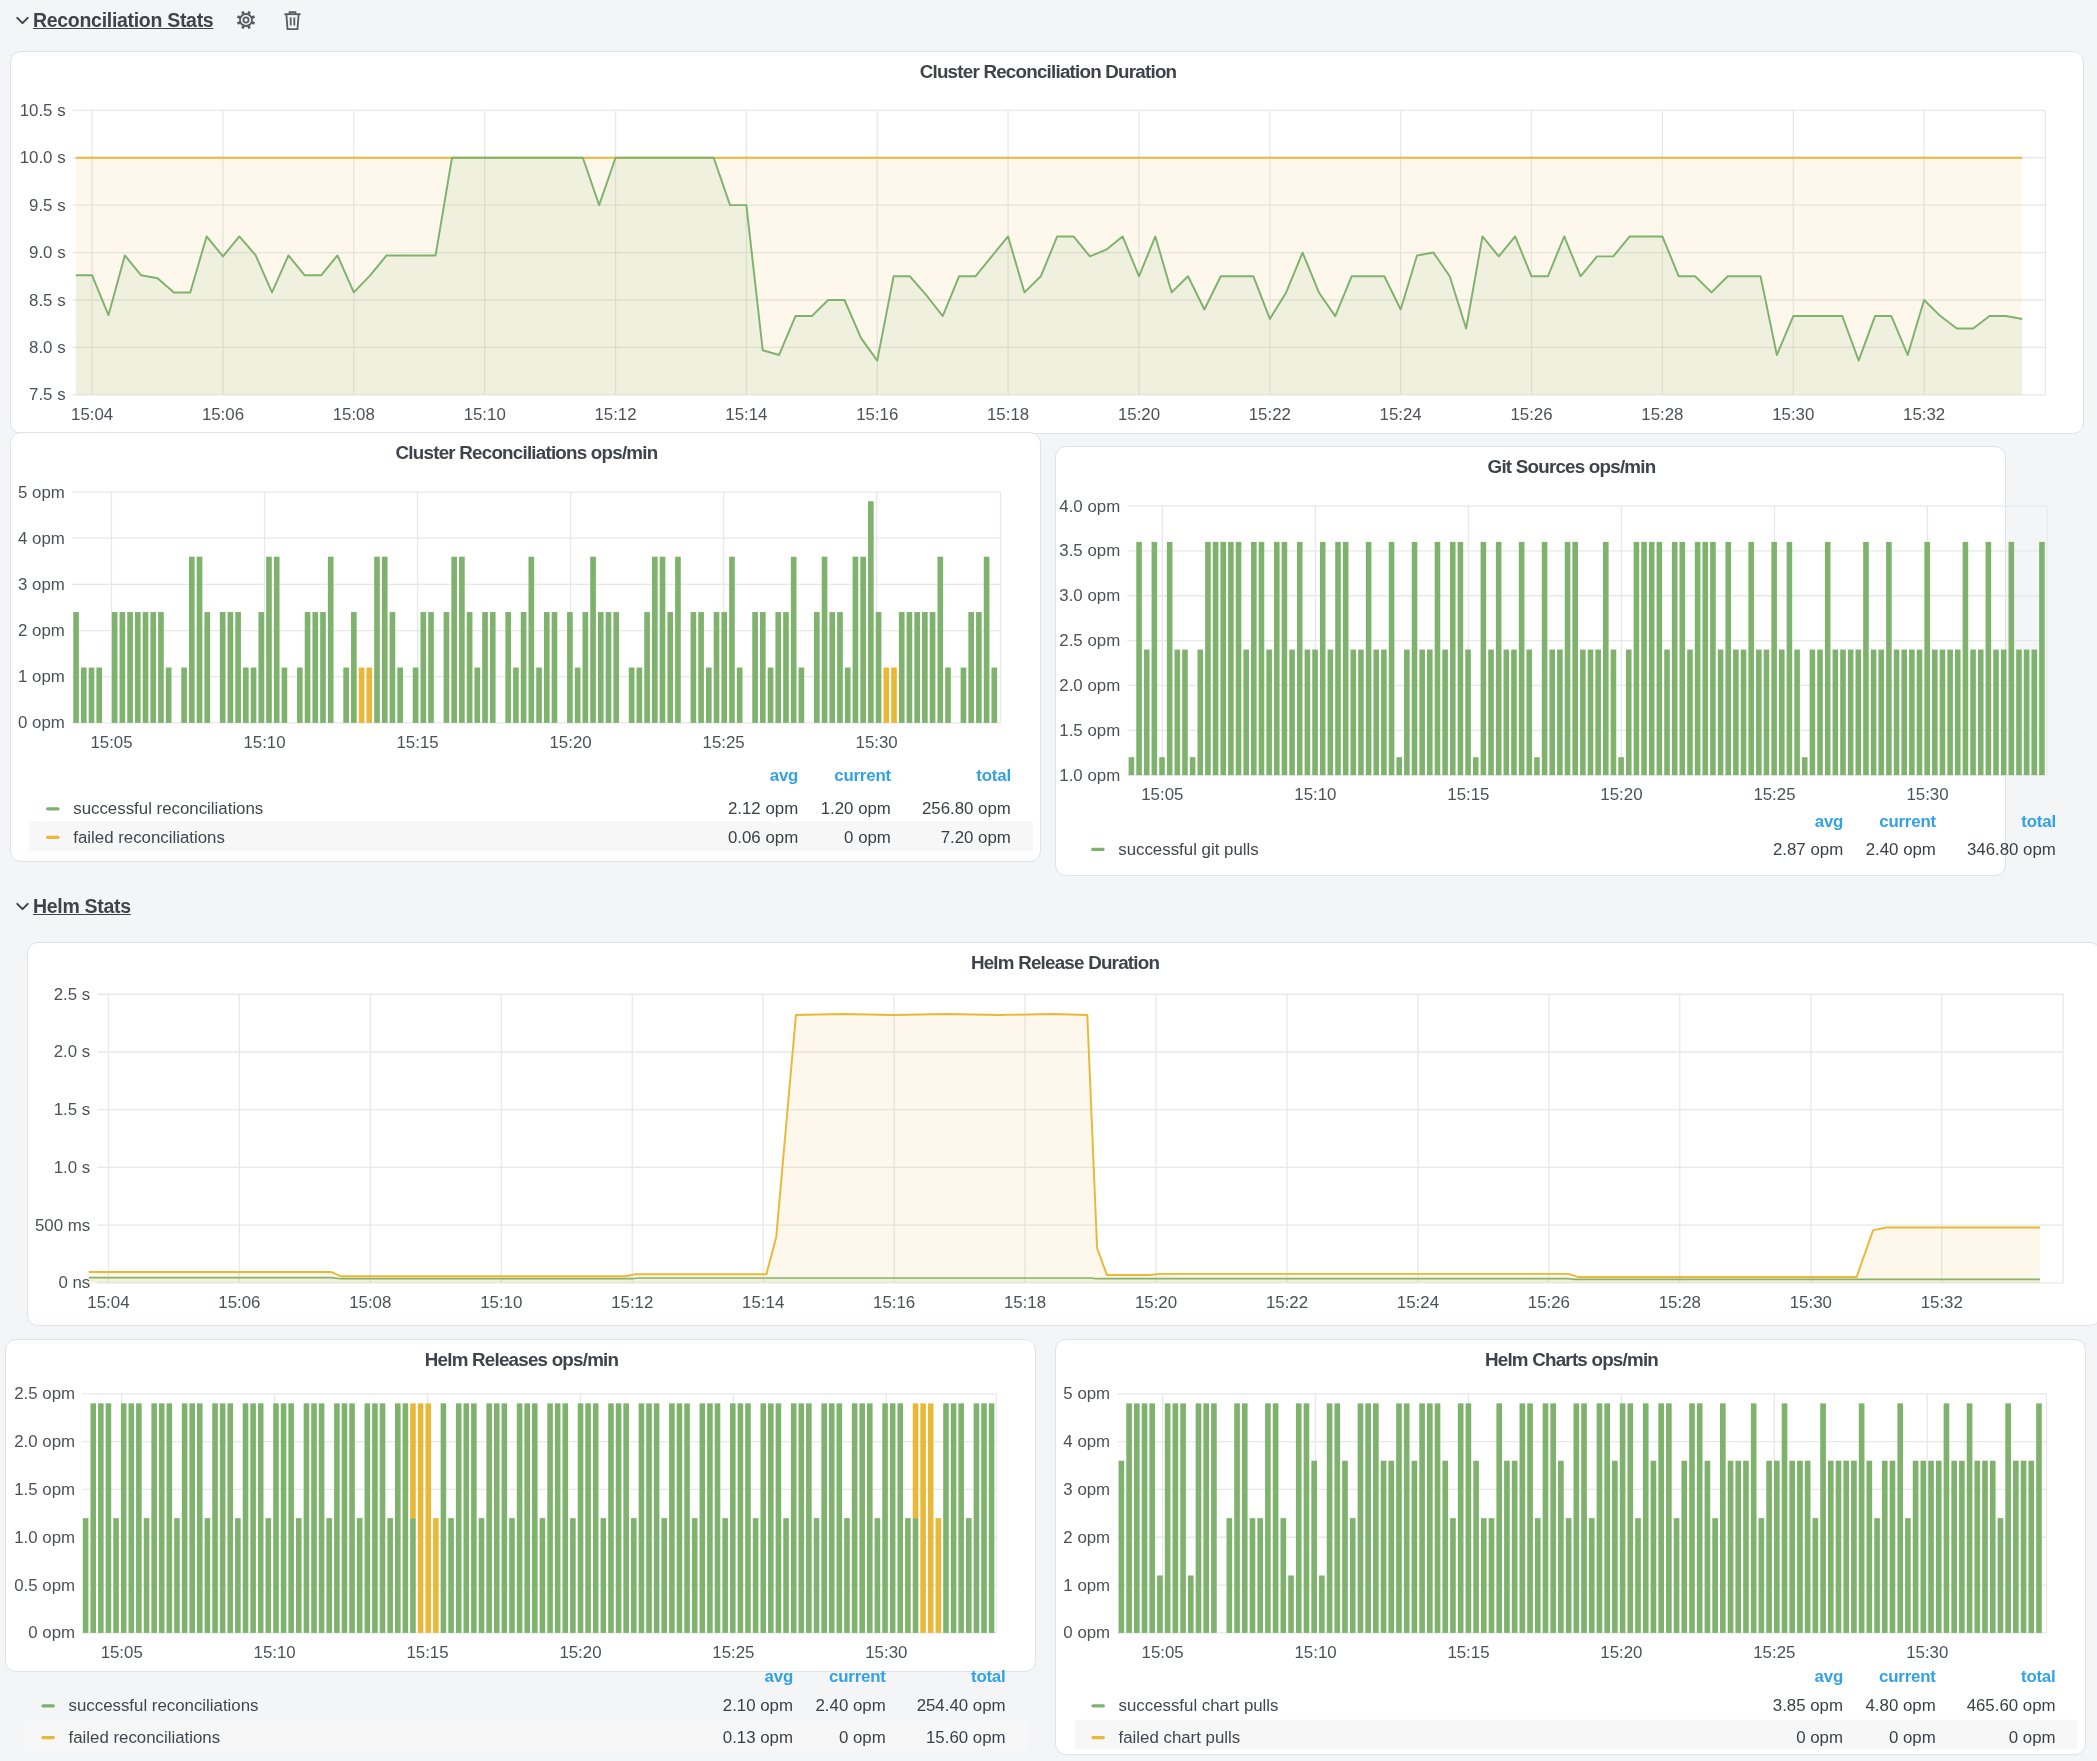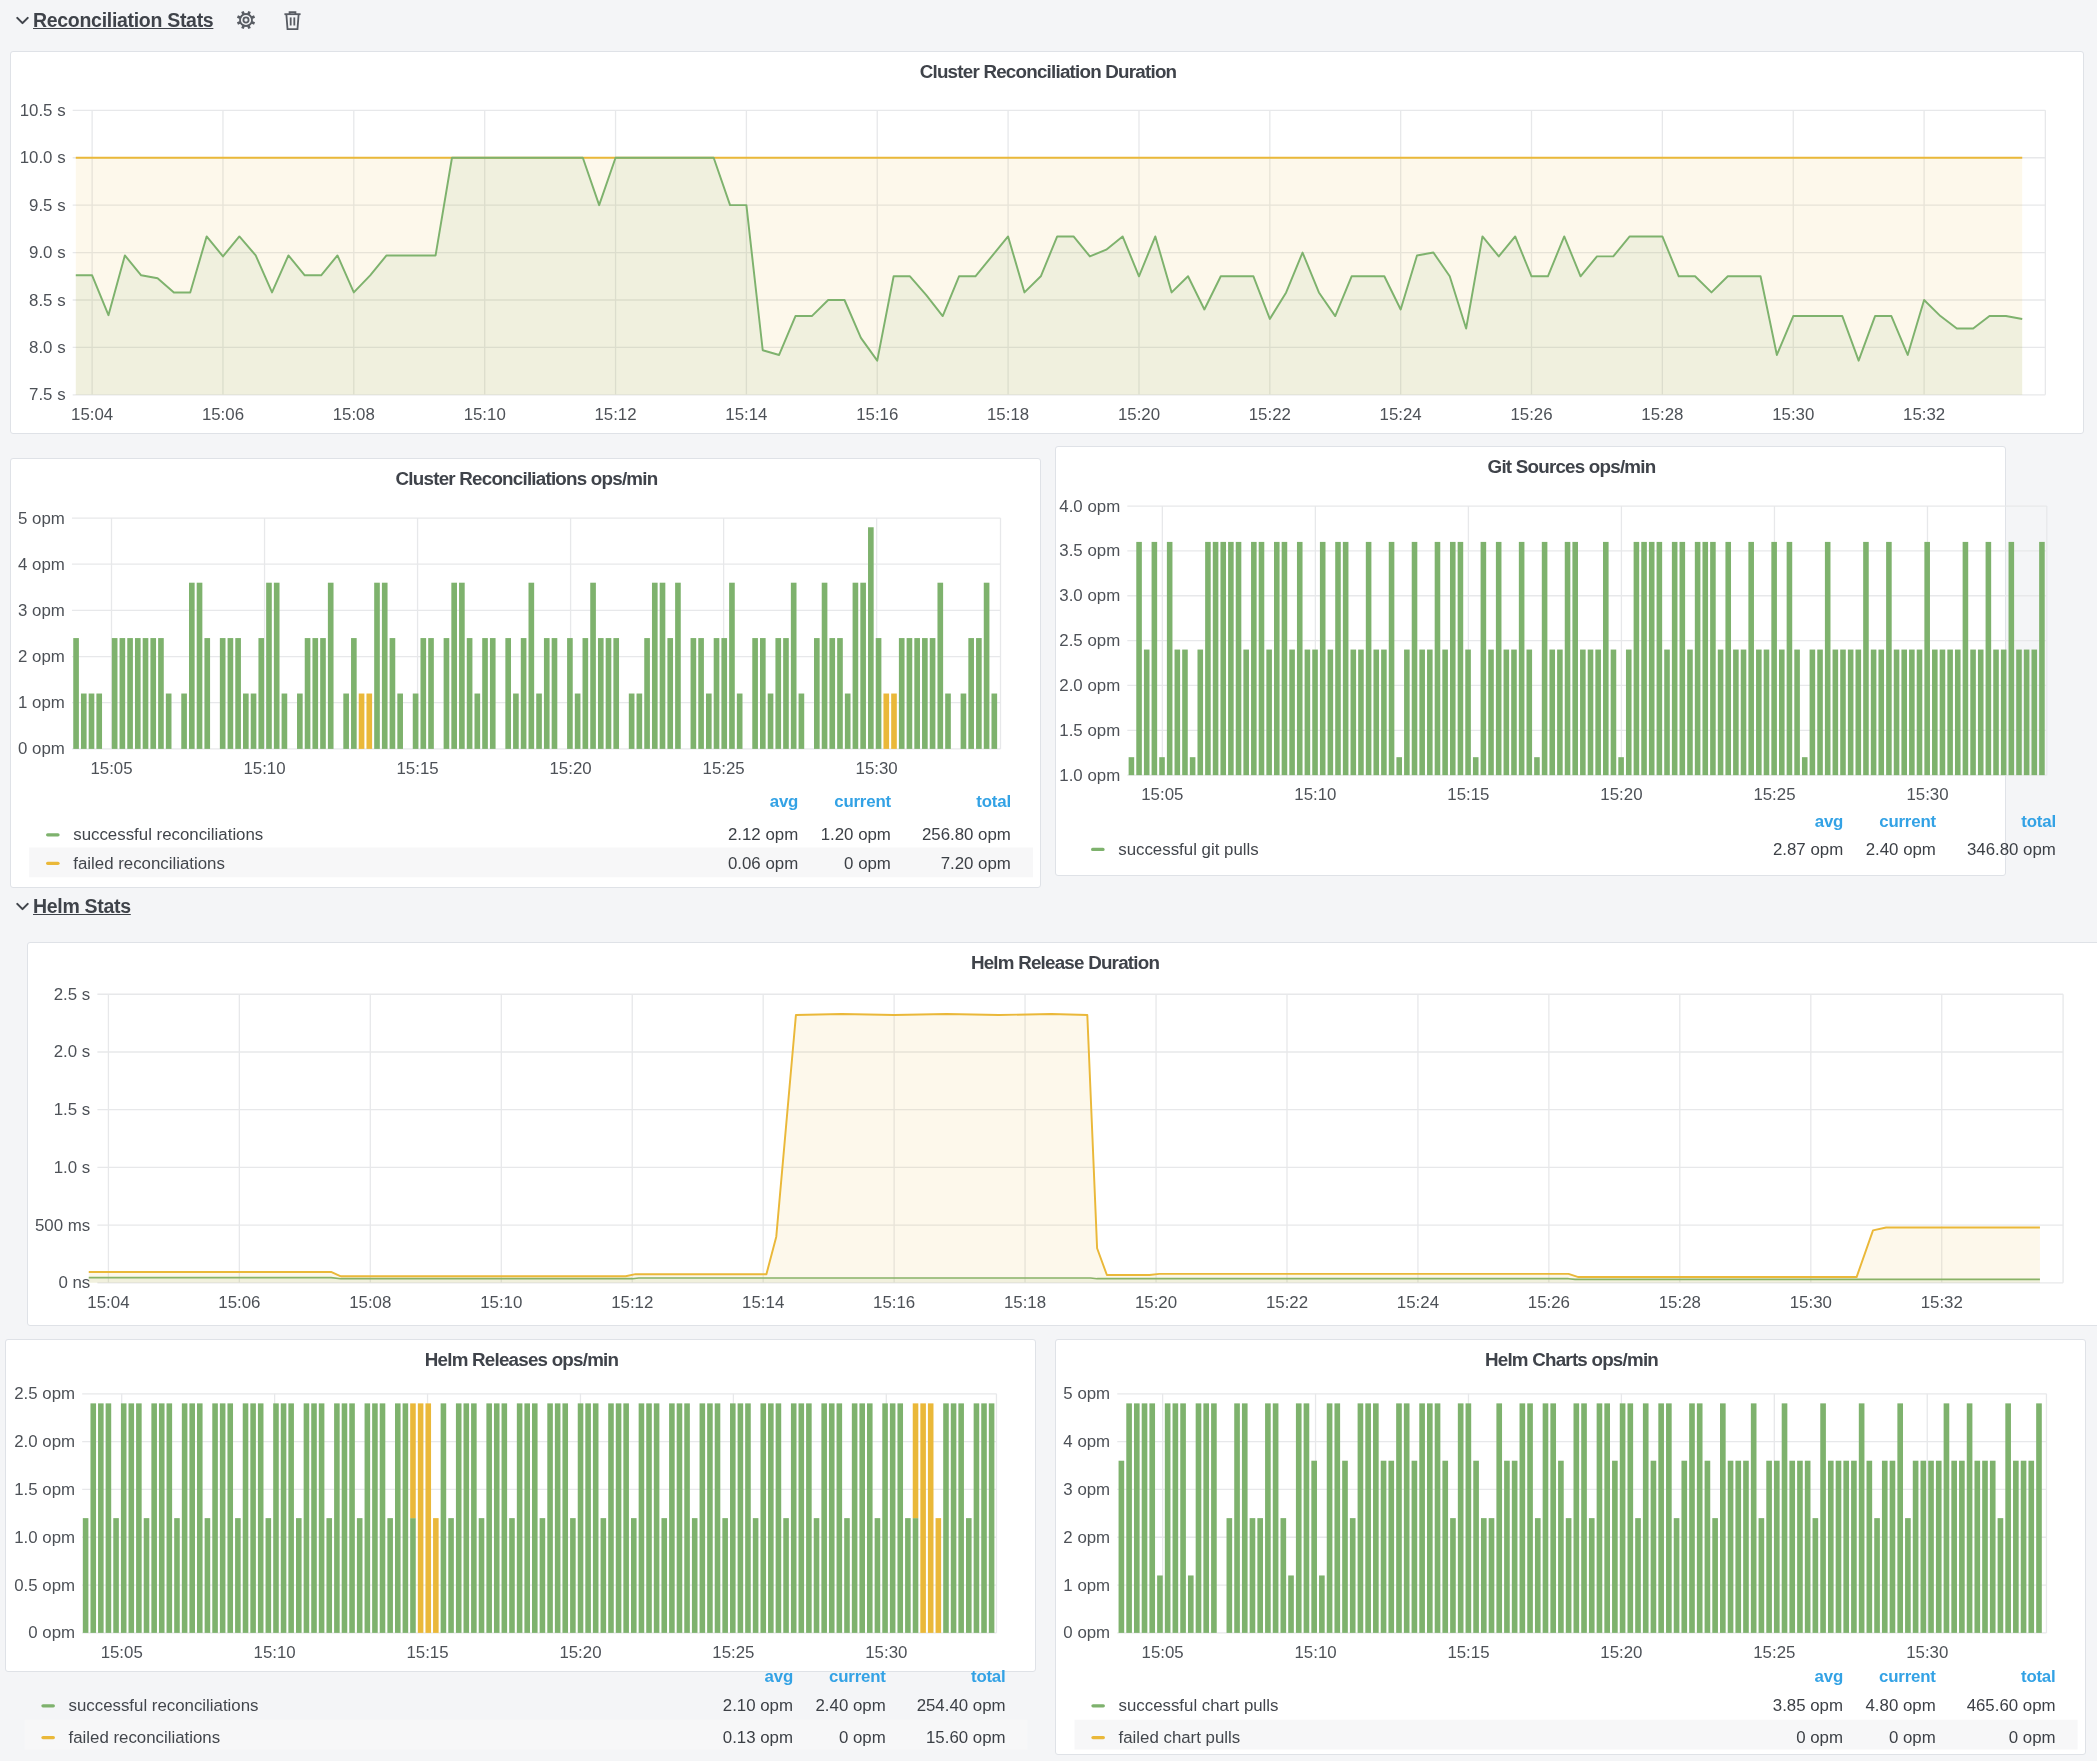--- a/index.html
+++ b/index.html
@@ -1,15 +1,15 @@
 <!DOCTYPE html>
 <html style="font-size:10.4px"><head><meta charset="utf-8"><style>
 * { margin:0; padding:0; box-sizing:border-box; }
 html,body { width:2097px; height:1761px; background:#f4f5f7; font-family:"Liberation Sans",sans-serif; position:relative; overflow:hidden; }
-.panel { position:absolute; background:#fff; border:1.3px solid #dfe2e7; border-radius:3px; }
+.panel { position:absolute; background:#fff; border:1.3px solid #dfe2e7; border-radius:11px; }
 .panel svg { position:absolute; left:0; top:0; }
 .rowtitle { position:absolute; font-size:19.5px; font-weight:700; color:#3f434a; letter-spacing:-0.3px;text-decoration:underline; }
 svg text { font-family:"Liberation Sans",sans-serif; }
 </style></head>
 <body>
 <svg style="position:absolute;left:14.3px;top:11.7px" width="17" height="17" viewBox="0 0 26 26">
     <path d="M5 9 L13 17 L21 9" fill="none" stroke="#41454c" stroke-width="3.2" stroke-linecap="round" stroke-linejoin="round"></path>
   </svg>
 <div class="rowtitle" style="left:33px;top:9px">Reconciliation Stats</div>
 <svg style="position:absolute;left:235px;top:9px" width="22" height="22" viewBox="0 0 34 34">
@@ -82,21 +82,21 @@
 <text x="2345.1" y="559.0" font-size="26" fill="#4d5157" text-anchor="middle" font-weight="400" dominant-baseline="central">15:26</text>
 <text x="2547.0" y="559.0" font-size="26" fill="#4d5157" text-anchor="middle" font-weight="400" dominant-baseline="central">15:28</text>
 <text x="2749.0" y="559.0" font-size="26" fill="#4d5157" text-anchor="middle" font-weight="400" dominant-baseline="central">15:30</text>
 <text x="2950.9" y="559.0" font-size="26" fill="#4d5157" text-anchor="middle" font-weight="400" dominant-baseline="central">15:32</text>
 <path d="M98.8,163.2 L3102.3,163.2 L3102.3,529.0 L98.8,529.0 Z" fill="#eab839" fill-opacity="0.1" stroke="none"></path>
 <path d="M98.8,163.2 L3102.3,163.2" fill="none" stroke="#eab839" stroke-width="3" stroke-linejoin="round"></path>
 <path d="M98.8,344.6 L124.0,344.6 L149.2,406.1 L174.5,313.9 L199.7,344.6 L225.0,349.0 L250.2,371.0 L275.4,371.0 L300.7,284.6 L325.9,315.4 L351.2,284.6 L376.4,313.9 L401.6,371.0 L426.9,313.9 L452.1,344.6 L477.4,344.6 L502.6,313.9 L527.8,371.0 L553.1,344.6 L578.3,313.9 L603.6,313.9 L628.8,313.9 L654.0,313.9 L679.3,163.2 L704.5,163.2 L729.8,163.2 L755.0,163.2 L780.2,163.2 L805.5,163.2 L830.7,163.2 L856.0,163.2 L881.2,163.2 L906.4,236.3 L931.7,163.2 L956.9,163.2 L982.2,163.2 L1007.4,163.2 L1032.6,163.2 L1057.9,163.2 L1083.1,163.2 L1108.4,236.3 L1133.6,236.3 L1158.8,460.2 L1184.1,467.5 L1209.3,407.5 L1234.6,407.5 L1259.8,382.7 L1285.0,382.7 L1310.3,441.2 L1335.5,476.3 L1360.8,346.1 L1386.0,346.1 L1411.2,375.3 L1436.5,407.5 L1461.7,346.1 L1487.0,346.1 L1512.2,315.4 L1537.4,284.6 L1562.7,371.0 L1587.9,346.1 L1613.2,284.6 L1638.4,284.6 L1663.6,315.4 L1688.9,305.1 L1714.1,284.6 L1739.4,346.1 L1764.6,284.6 L1789.8,371.0 L1815.1,346.1 L1840.3,397.3 L1865.6,346.1 L1890.8,346.1 L1916.0,346.1 L1941.3,411.9 L1966.5,371.0 L1991.8,309.5 L2017.0,371.0 L2042.2,407.5 L2067.5,346.1 L2092.7,346.1 L2118.0,346.1 L2143.2,397.3 L2168.4,313.9 L2193.7,309.5 L2218.9,346.1 L2244.2,426.6 L2269.4,284.6 L2294.6,315.4 L2319.9,284.6 L2345.1,346.1 L2370.4,346.1 L2395.6,284.6 L2420.8,346.1 L2446.1,315.4 L2471.3,315.4 L2496.6,284.6 L2521.8,284.6 L2547.0,284.6 L2572.3,346.1 L2597.5,346.1 L2622.8,371.0 L2648.0,346.1 L2673.2,346.1 L2698.5,346.1 L2723.7,467.5 L2749.0,407.5 L2774.2,407.5 L2799.4,407.5 L2824.7,407.5 L2849.9,476.3 L2875.2,407.5 L2900.4,407.5 L2925.6,467.5 L2950.9,382.7 L2976.1,407.5 L3001.4,426.6 L3026.6,426.6 L3051.8,407.5 L3077.1,407.5 L3102.3,411.9 L3102.3,529.0 L98.8,529.0 Z" fill="#7eb26d" fill-opacity="0.1" stroke="none"></path>
 <path d="M98.8,344.6 L124.0,344.6 L149.2,406.1 L174.5,313.9 L199.7,344.6 L225.0,349.0 L250.2,371.0 L275.4,371.0 L300.7,284.6 L325.9,315.4 L351.2,284.6 L376.4,313.9 L401.6,371.0 L426.9,313.9 L452.1,344.6 L477.4,344.6 L502.6,313.9 L527.8,371.0 L553.1,344.6 L578.3,313.9 L603.6,313.9 L628.8,313.9 L654.0,313.9 L679.3,163.2 L704.5,163.2 L729.8,163.2 L755.0,163.2 L780.2,163.2 L805.5,163.2 L830.7,163.2 L856.0,163.2 L881.2,163.2 L906.4,236.3 L931.7,163.2 L956.9,163.2 L982.2,163.2 L1007.4,163.2 L1032.6,163.2 L1057.9,163.2 L1083.1,163.2 L1108.4,236.3 L1133.6,236.3 L1158.8,460.2 L1184.1,467.5 L1209.3,407.5 L1234.6,407.5 L1259.8,382.7 L1285.0,382.7 L1310.3,441.2 L1335.5,476.3 L1360.8,346.1 L1386.0,346.1 L1411.2,375.3 L1436.5,407.5 L1461.7,346.1 L1487.0,346.1 L1512.2,315.4 L1537.4,284.6 L1562.7,371.0 L1587.9,346.1 L1613.2,284.6 L1638.4,284.6 L1663.6,315.4 L1688.9,305.1 L1714.1,284.6 L1739.4,346.1 L1764.6,284.6 L1789.8,371.0 L1815.1,346.1 L1840.3,397.3 L1865.6,346.1 L1890.8,346.1 L1916.0,346.1 L1941.3,411.9 L1966.5,371.0 L1991.8,309.5 L2017.0,371.0 L2042.2,407.5 L2067.5,346.1 L2092.7,346.1 L2118.0,346.1 L2143.2,397.3 L2168.4,313.9 L2193.7,309.5 L2218.9,346.1 L2244.2,426.6 L2269.4,284.6 L2294.6,315.4 L2319.9,284.6 L2345.1,346.1 L2370.4,346.1 L2395.6,284.6 L2420.8,346.1 L2446.1,315.4 L2471.3,315.4 L2496.6,284.6 L2521.8,284.6 L2547.0,284.6 L2572.3,346.1 L2597.5,346.1 L2622.8,371.0 L2648.0,346.1 L2673.2,346.1 L2698.5,346.1 L2723.7,467.5 L2749.0,407.5 L2774.2,407.5 L2799.4,407.5 L2824.7,407.5 L2849.9,476.3 L2875.2,407.5 L2900.4,407.5 L2925.6,467.5 L2950.9,382.7 L2976.1,407.5 L3001.4,426.6 L3026.6,426.6 L3051.8,407.5 L3077.1,407.5 L3102.3,411.9" fill="none" stroke="#7eb26d" stroke-width="3" stroke-linejoin="round"></path>
     </svg>
   </div>
-<div class="panel" style="left:10.4px;top:458px;width:1031px;height:430px">
+<div class="panel" style="left:10.4px;top:432px;width:1031px;height:430px">
     <svg width="1031" height="430" viewBox="0 0 1590 663">
       <text x="795.0" y="30.0" font-size="29" fill="#3f434a" text-anchor="middle" font-weight="700" letter-spacing="-1.2" dominant-baseline="central">Cluster Reconciliations ops/min</text>
 <line x1="94" y1="91.0" x2="1526" y2="91.0" stroke="#e7e8ea" stroke-width="2"></line>
 <line x1="94" y1="162.2" x2="1526" y2="162.2" stroke="#e7e8ea" stroke-width="2"></line>
 <line x1="94" y1="233.4" x2="1526" y2="233.4" stroke="#e7e8ea" stroke-width="2"></line>
 <line x1="94" y1="304.6" x2="1526" y2="304.6" stroke="#e7e8ea" stroke-width="2"></line>
 <line x1="94" y1="375.8" x2="1526" y2="375.8" stroke="#e7e8ea" stroke-width="2"></line>
 <line x1="94" y1="447.0" x2="1526" y2="447.0" stroke="#e7e8ea" stroke-width="2"></line>
 <line x1="155.0" y1="91" x2="155.0" y2="447" stroke="#e7e8ea" stroke-width="2"></line>
 <line x1="391.0" y1="91" x2="391.0" y2="447" stroke="#e7e8ea" stroke-width="2"></line>

